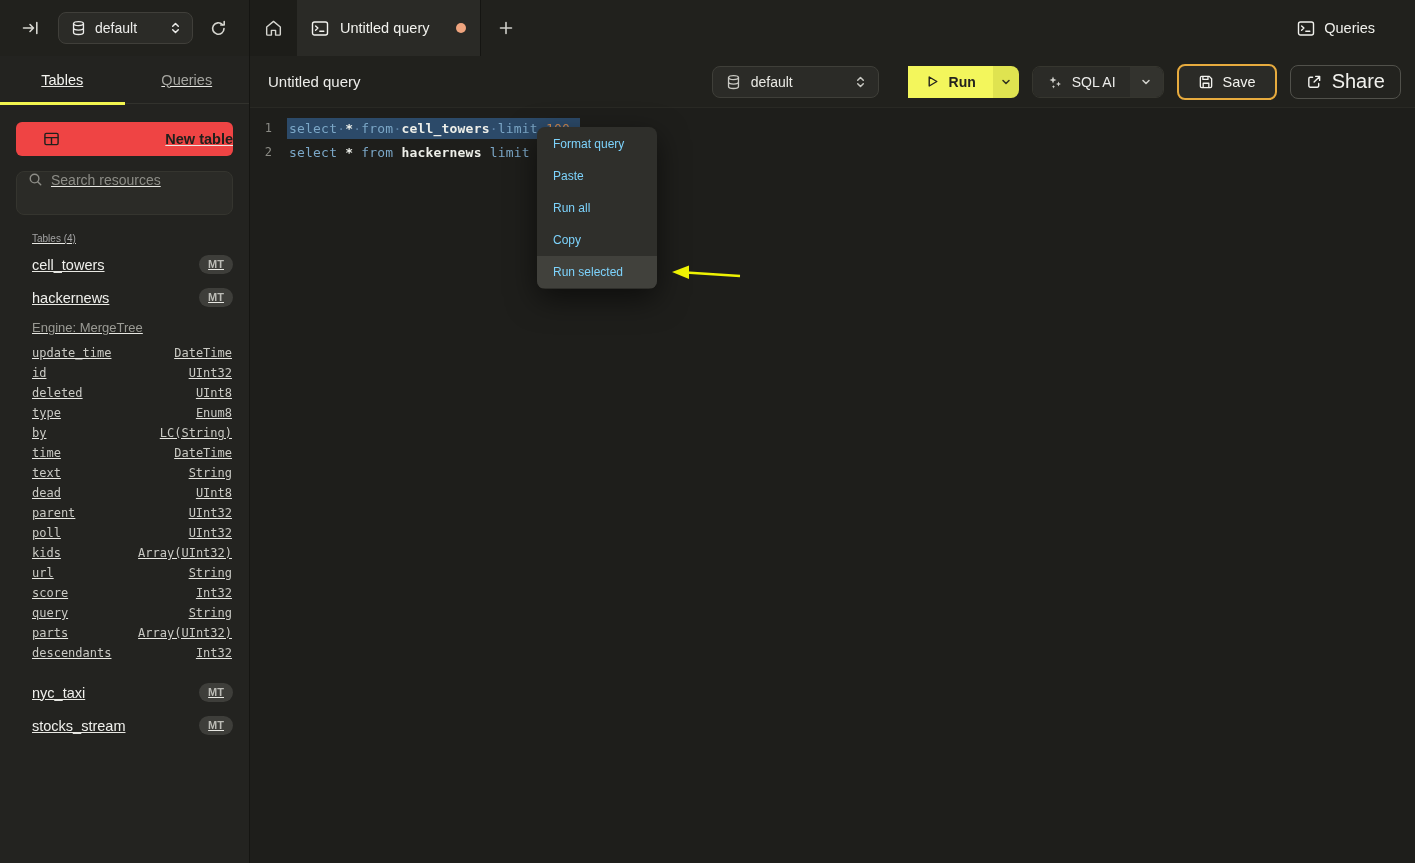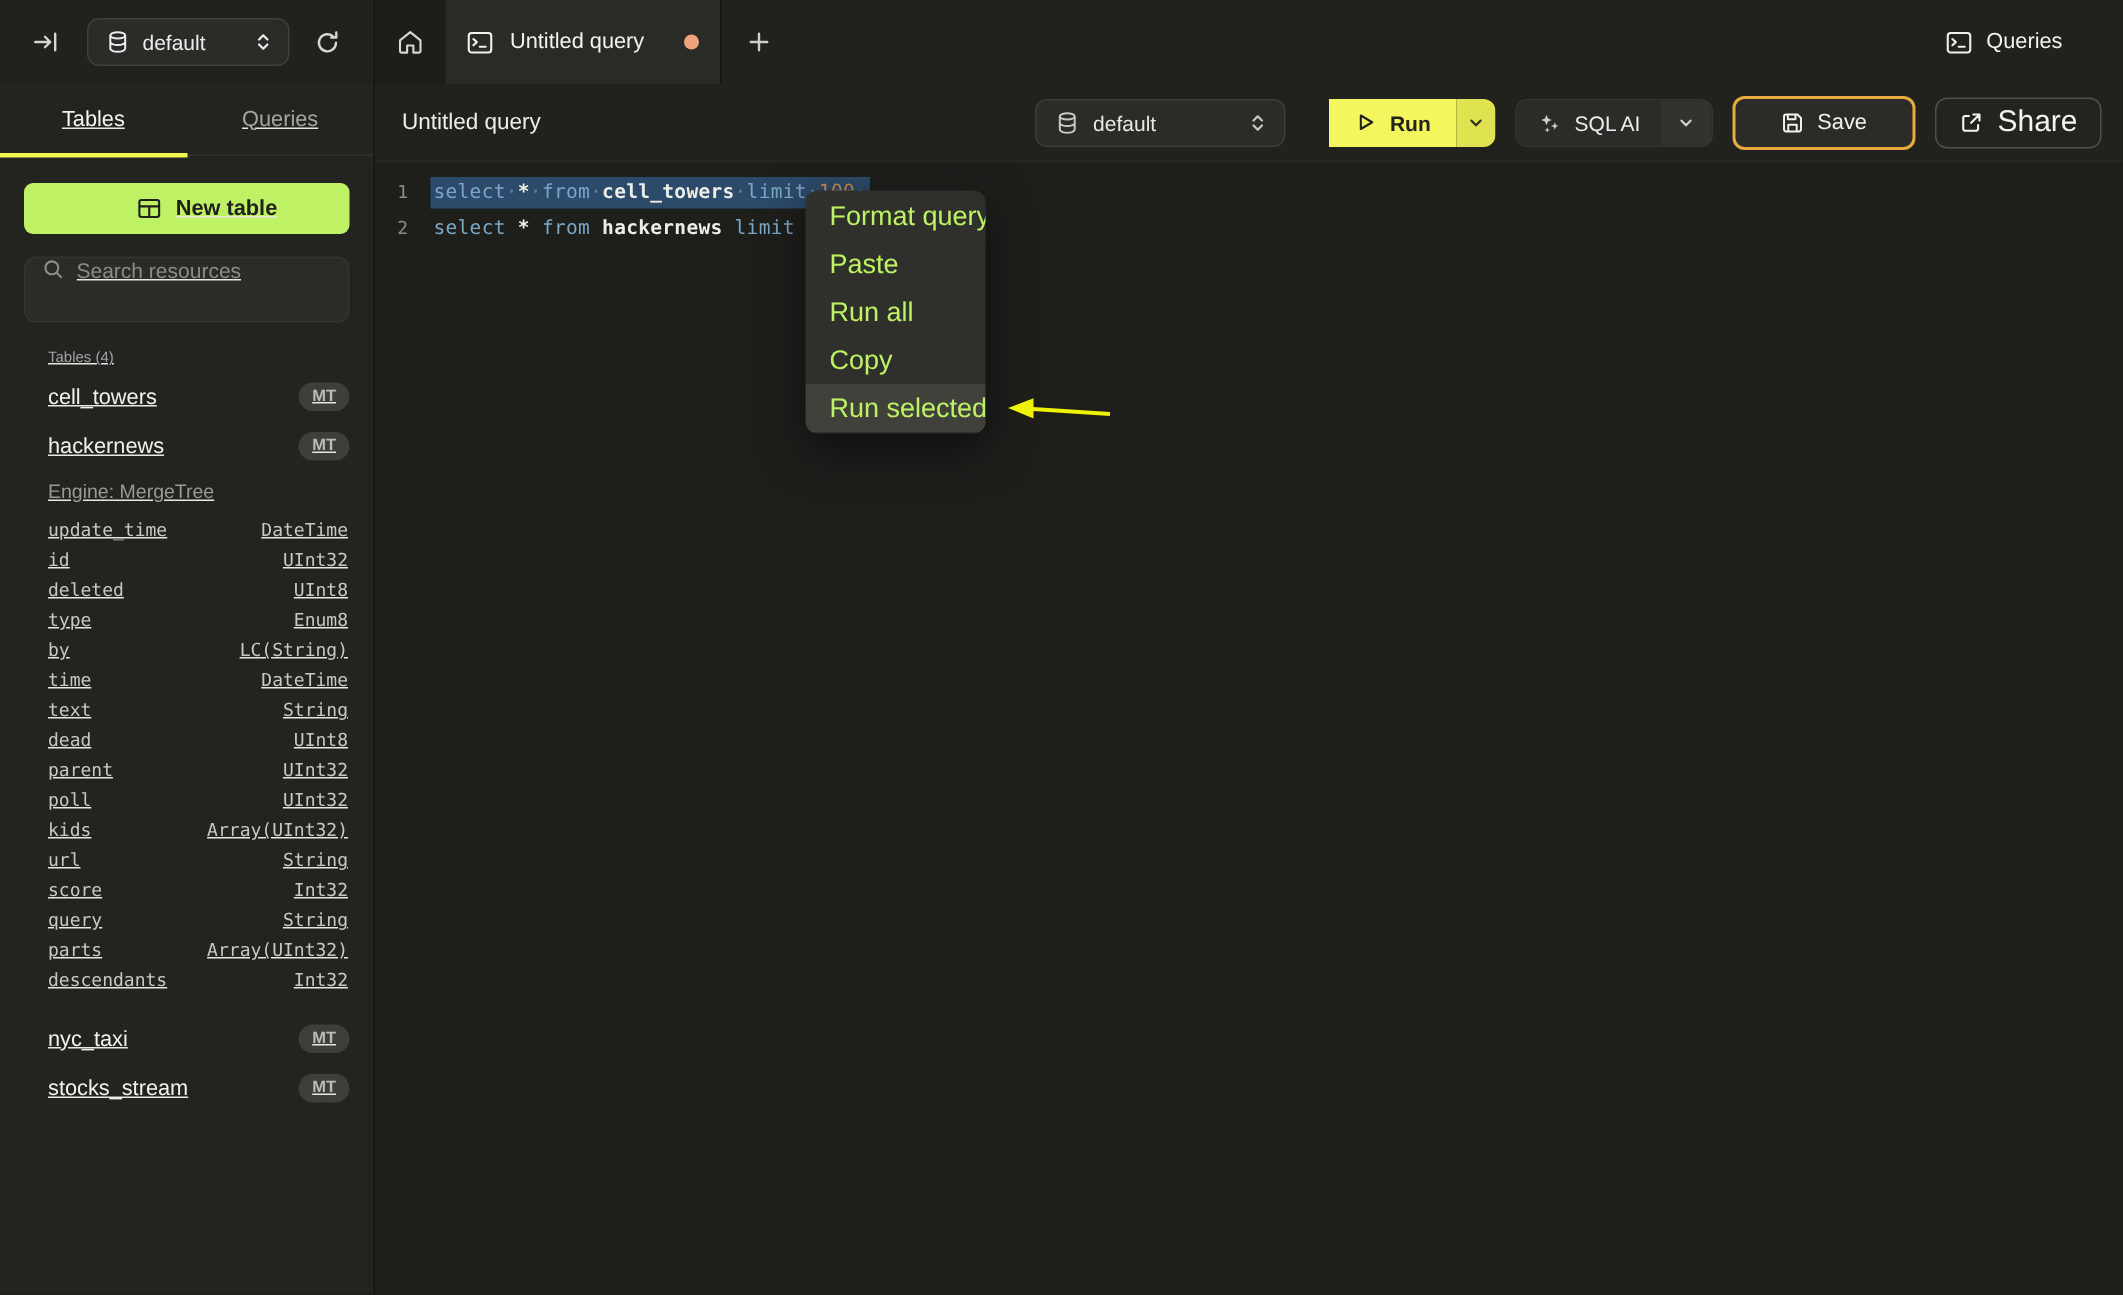--- a/index.html
+++ b/index.html
@@ -22,21 +22,21 @@
 
   
   .content { display: flex; height: 807px; }
 
   
   .sidebar { width: 250px; flex-shrink: 0; background: #232320; border-right: 1px solid #151512; overflow: hidden; text-decoration: underline; }
   .sidebar-tabs { height: 48px; display: flex; border-bottom: 1px solid #32322d; }
   .sidebar-tab { width: 50%; display: flex; align-items: center; justify-content: center; font-size: 14.5px; color: #a5a5a0; position: relative; cursor: pointer; }
   .sidebar-tab.active { color: #f4f4f0; }
   .sidebar-tab.active::after { content: ""; position: absolute; left: 0; right: 0; bottom: -2px; height: 3px; background: #f2f54f; }
-  .new-table-btn { margin: 18px 16px 0; height: 34px; background: #bef264; border-radius: 6px; display: flex; align-items: center; justify-content: center; gap: 9px; color: #20201c; font-size: 14.5px; font-weight: 600; cursor: pointer; padding-left: 27px; }
+  .new-table-btn { margin: 18px 16px 0; height: 34px; background: #ef4444; border-radius: 6px; display: flex; align-items: center; justify-content: space-between; gap: 9px; color: #20201c; font-size: 14.5px; font-weight: 600; cursor: pointer; padding-left: 27px; }
   .search-box { margin: 15px 16px 0; height: 44px; background: #2b2b27; border: 1px solid #35352f; border-radius: 8px; display: flex; align-items: flex-start; padding: 0 11px; gap: 8px; }
   .search-box input { background: transparent; border: 0; outline: 0; color: #d7d7d1; font-size: 14px; width: 100%; font-family: "Liberation Sans", sans-serif; }
   .search-box input::placeholder { color: #8d8d87; }
   .section-label { margin: 18px 16px 4px 32px; color: #a3a3a3; font-size: 10px; }
   .table-row { height: 33px; display: flex; align-items: center; padding: 0 16px 0 32px; cursor: pointer; }
   .table-name { flex: 1; font-size: 14.5px; font-weight: 500; color: #f0f0ec; }
   .badge { background: #3e3e3a; color: #bcbcb6; font-size: 11px; font-weight: bold; padding: 4px 9px; border-radius: 999px; line-height: 1; }
   .engine-line { padding: 3px 16px 0 32px; height: 24px; color: #9a9a94; font-size: 13px; display: flex; align-items: center; }
   .columns { margin: 5px 0 13px; }
   .col-row { height: 20px; display: flex; align-items: center; padding: 0 17px 0 32px; font-family: "DejaVu Sans Mono", monospace; font-size: 12px; color: #c9c9c3; }
@@ -48,38 +48,38 @@
   .main-title { font-size: 15px; color: #ededea; }
   .controls { margin-left: auto; display: flex; align-items: center; gap: 13px; }
   .select-btn { height: 32px; width: 167px; background: #2b2b27; border: 1px solid #3f3f39; border-radius: 8px; display: flex; align-items: center; padding: 0 11px 0 13px; gap: 10px; color: #e9e9e4; font-size: 14px; cursor: pointer; }
   .select-btn .lbl { flex: 1; }
   .run-btn { height: 32px; display: flex; border-radius: 8px; overflow: hidden; cursor: pointer; padding-left: 16px; }
   .run-main { width: 85px; background: #f3f65c; color: #23231e; display: flex; align-items: center; justify-content: center; gap: 9px; font-size: 14px; font-weight: 600; }
   .run-chev { width: 26px; background: #dfe350; display: flex; align-items: center; justify-content: center; color: #33331f; }
   .sqlai-btn { height: 32px; display: flex; border-radius: 8px; overflow: hidden; border: 1px solid #36362f; cursor: pointer; }
   .sqlai-main { padding: 0 14px; background: #2b2b27; display: flex; align-items: center; gap: 9px; color: #ececea; font-size: 14px; }
   .sqlai-chev { width: 33px; background: #33332e; display: flex; align-items: center; justify-content: center; color: #cfcfca; }
-  .save-btn { height: 36px; background: #2b2b27; border: 2px solid #e7ab3e; border-radius: 8px; display: flex; align-items: center; padding: 0 30px; gap: 9px; color: #f2f2ee; font-size: 14.5px; cursor: pointer; }
+  .save-btn { height: 36px; background: #2b2b27; border: 2px solid #e7ab3e; border-radius: 8px; display: flex; align-items: center; padding: 0 19px; gap: 9px; color: #f2f2ee; font-size: 14.5px; cursor: pointer; }
   .share-btn { height: 34px; background: #23231f; border: 1px solid #51514b; border-radius: 8px; display: flex; align-items: center; padding: 0 15px; gap: 10px; color: #f2f2ee; font-size: 20px; cursor: pointer; }
 
   
   .editor { flex: 1; padding-top: 8px; font-family: "DejaVu Sans Mono", monospace; font-size: 13px; position: relative; }
   .code-line { height: 24px; display: flex; align-items: center; cursor: text; }
   .gutter { width: 22px; text-align: right; color: #8b8b85; font-size: 12px; flex-shrink: 0; }
   .code { margin-left: 17px; white-space: pre; letter-spacing: 0.2px; }
   .line-selected .code { background: #2c4a69; padding: 3px 2px; margin-left: 15px; }
   .tk-kw { color: #7ba7c7; }
   .tk-op { color: #eef0ea; font-weight: bold; }
   .tk-ident { color: #edeee8; font-weight: bold; }
   .tk-num { color: #d08a50; }
   .tk-ws { color: #5d82a6; }
 
   
   .context-menu { position: absolute; left: 537px; top: 127px; width: 120px; background: #2f2f2b; border-radius: 8px; overflow: hidden; box-shadow: 0 10px 30px rgba(0,0,0,0.55); padding: 1px 0; z-index: 20; }
-  .menu-item { height: 32px; display: flex; align-items: center; padding: 12px 16px; font-size: 18px; color: #bef264; cursor: pointer; white-space: nowrap; }
+  .menu-item { height: 32px; display: flex; align-items: center; padding: 12px 16px; font-size: 12px; color: #7dd3fc; cursor: pointer; white-space: nowrap; }
   .menu-item.highlighted { background: #41413c; }
 
   
   .annotation-arrow { position: absolute; left: 655px; top: 255px; z-index: 30; pointer-events: none; }
 </style>
 </head>
 <body>
 
 <header class="topbar">
   <div class="topbar-left">

